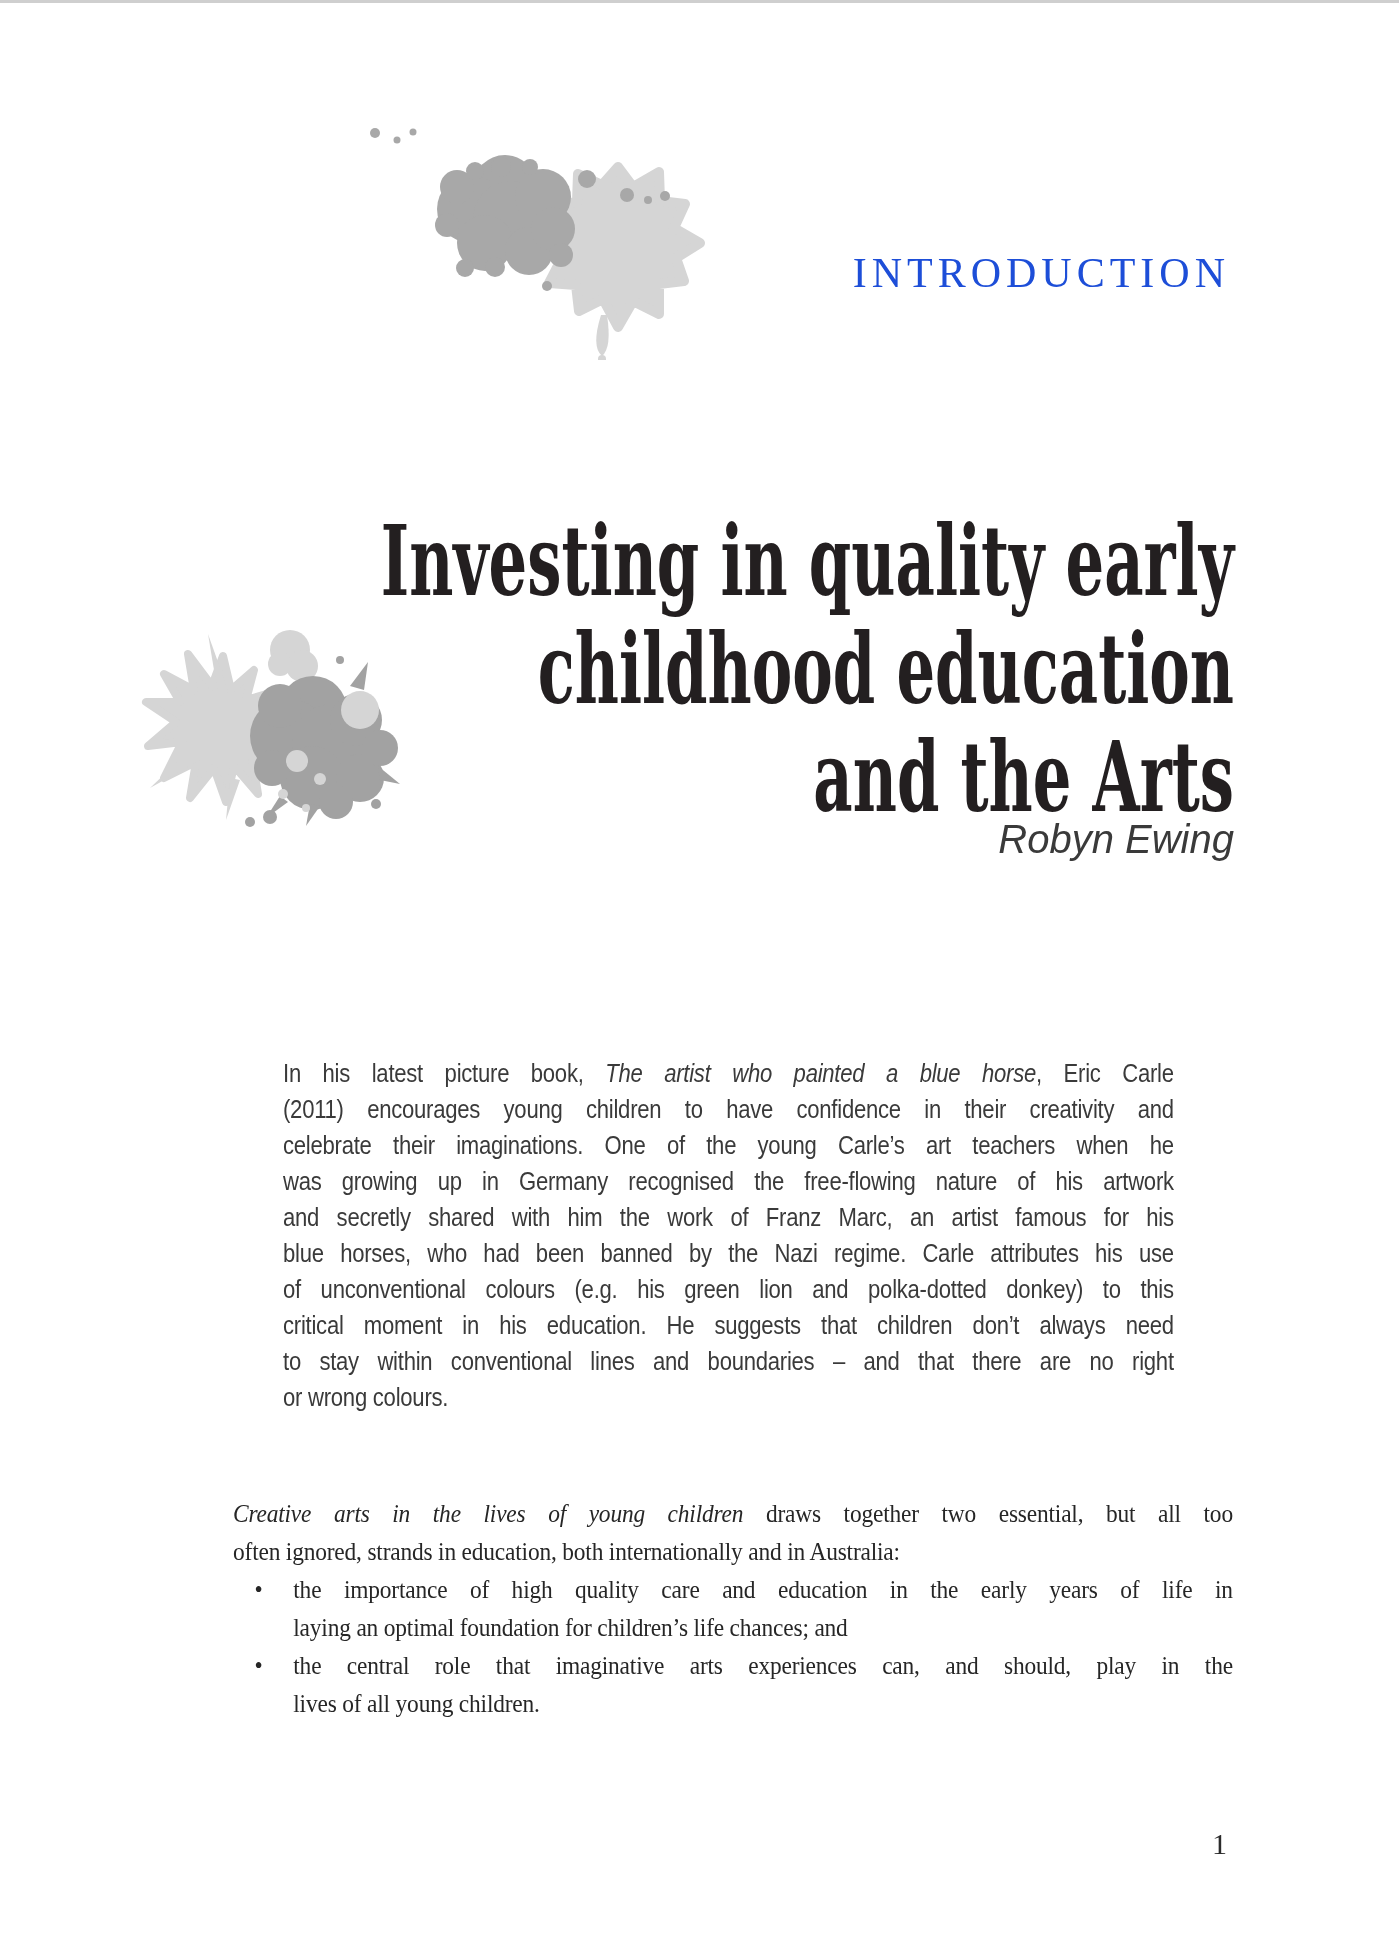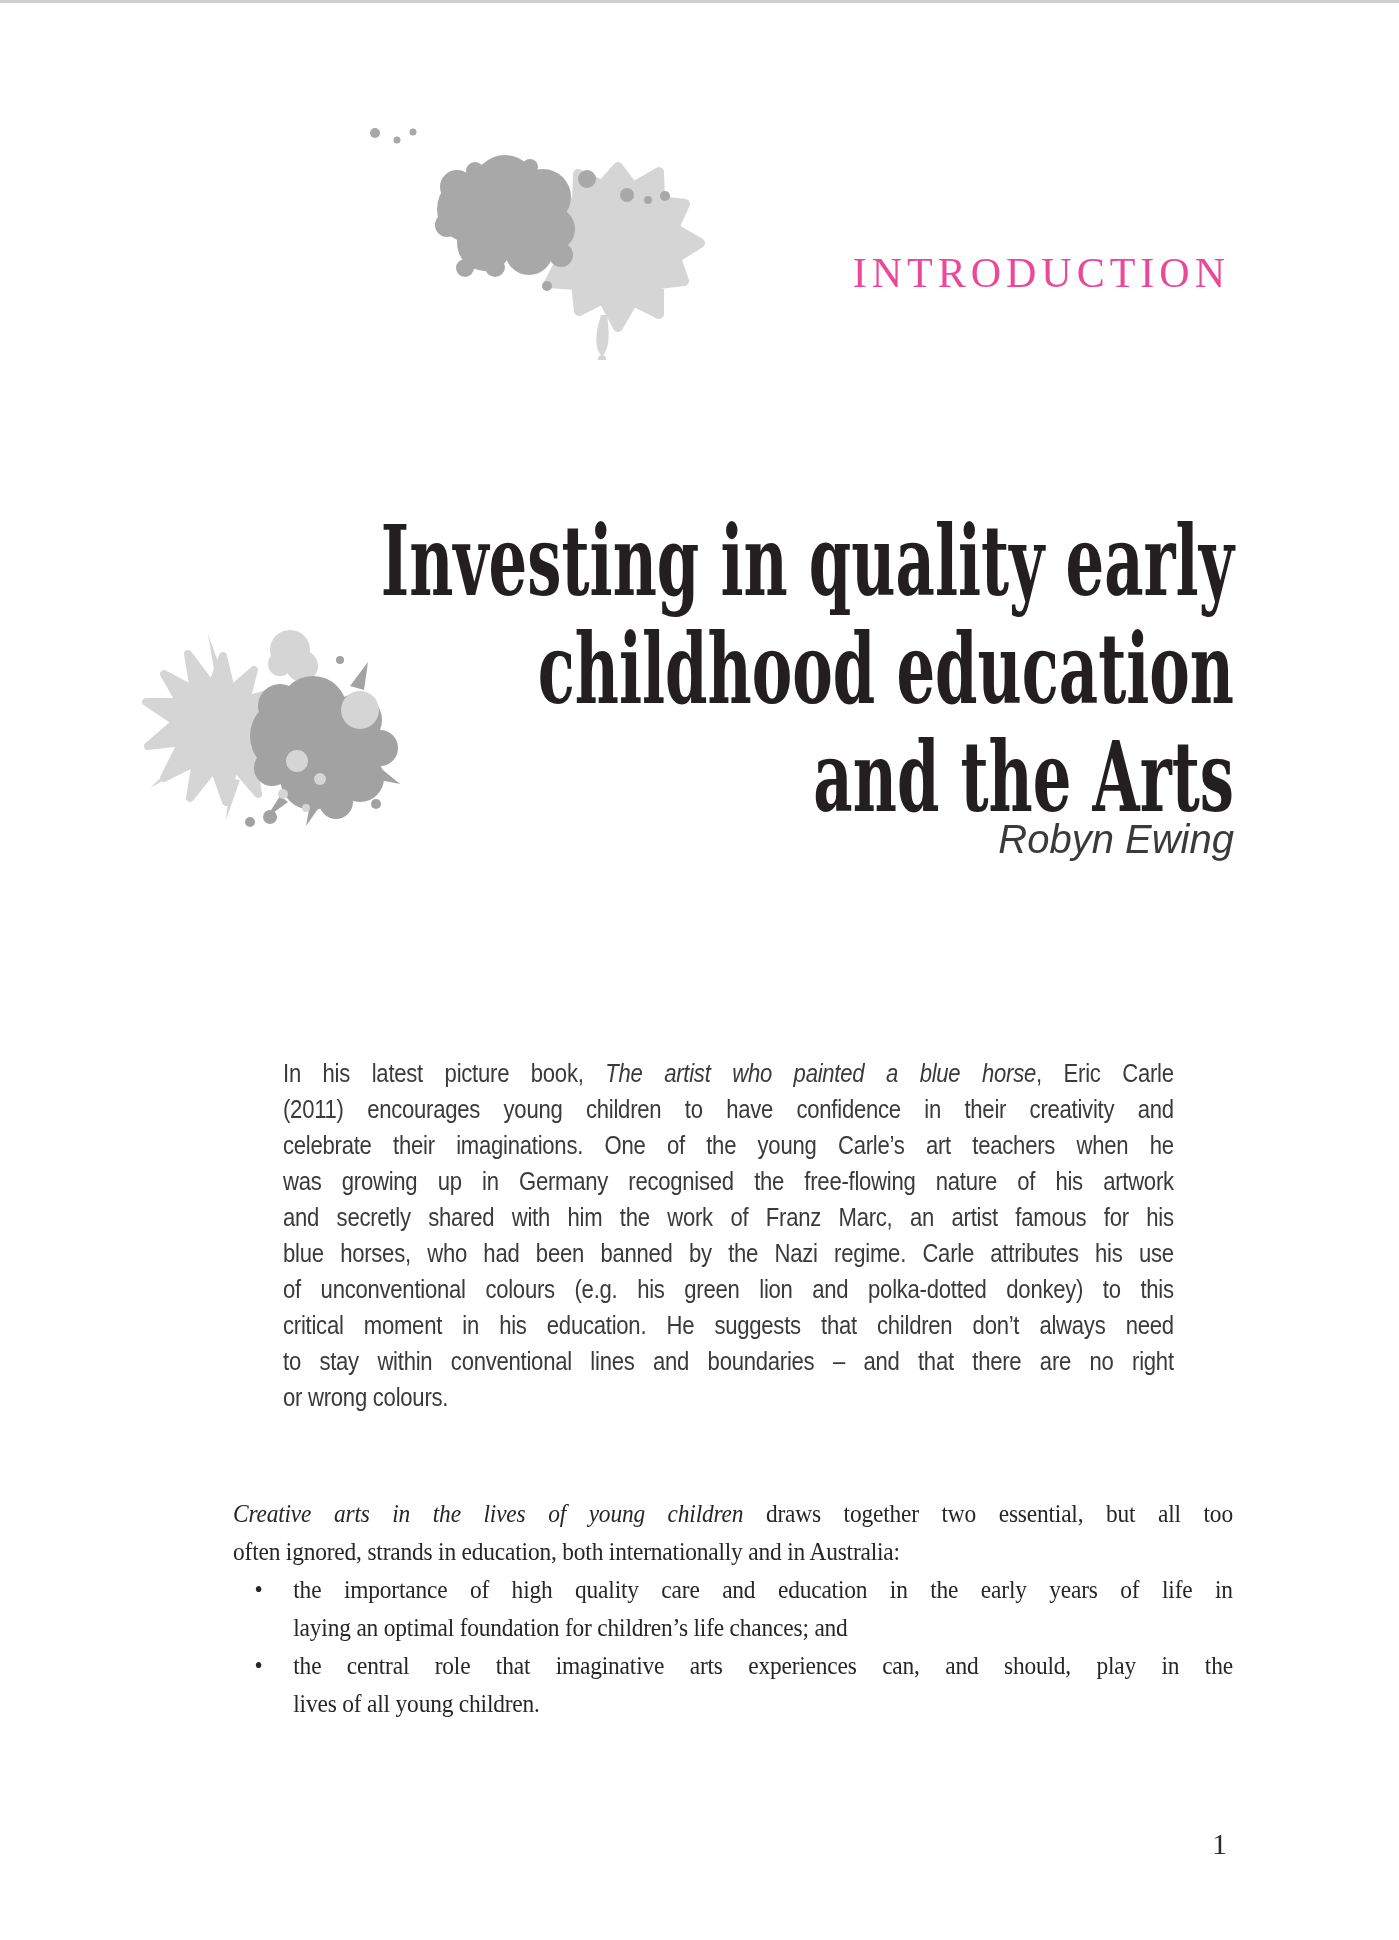--- a/index.html
+++ b/index.html
@@ -18,21 +18,21 @@
   .splat-top{left:355px;top:112px;}
   .splat-left{left:130px;top:595px;}
 
   .kicker{
     position:absolute;
     top:246px;
     right:169px;
     font-family:"Liberation Serif",serif;
     font-size:42px;
     letter-spacing:5px;
-    color:#ec4899;
+    color:#1d4ed8;
     white-space:nowrap;
     text-align:center;
   }
 
   .title{
     position:absolute;
     top:504px;
     right:165px;
     margin:0;
     width:1540px;

